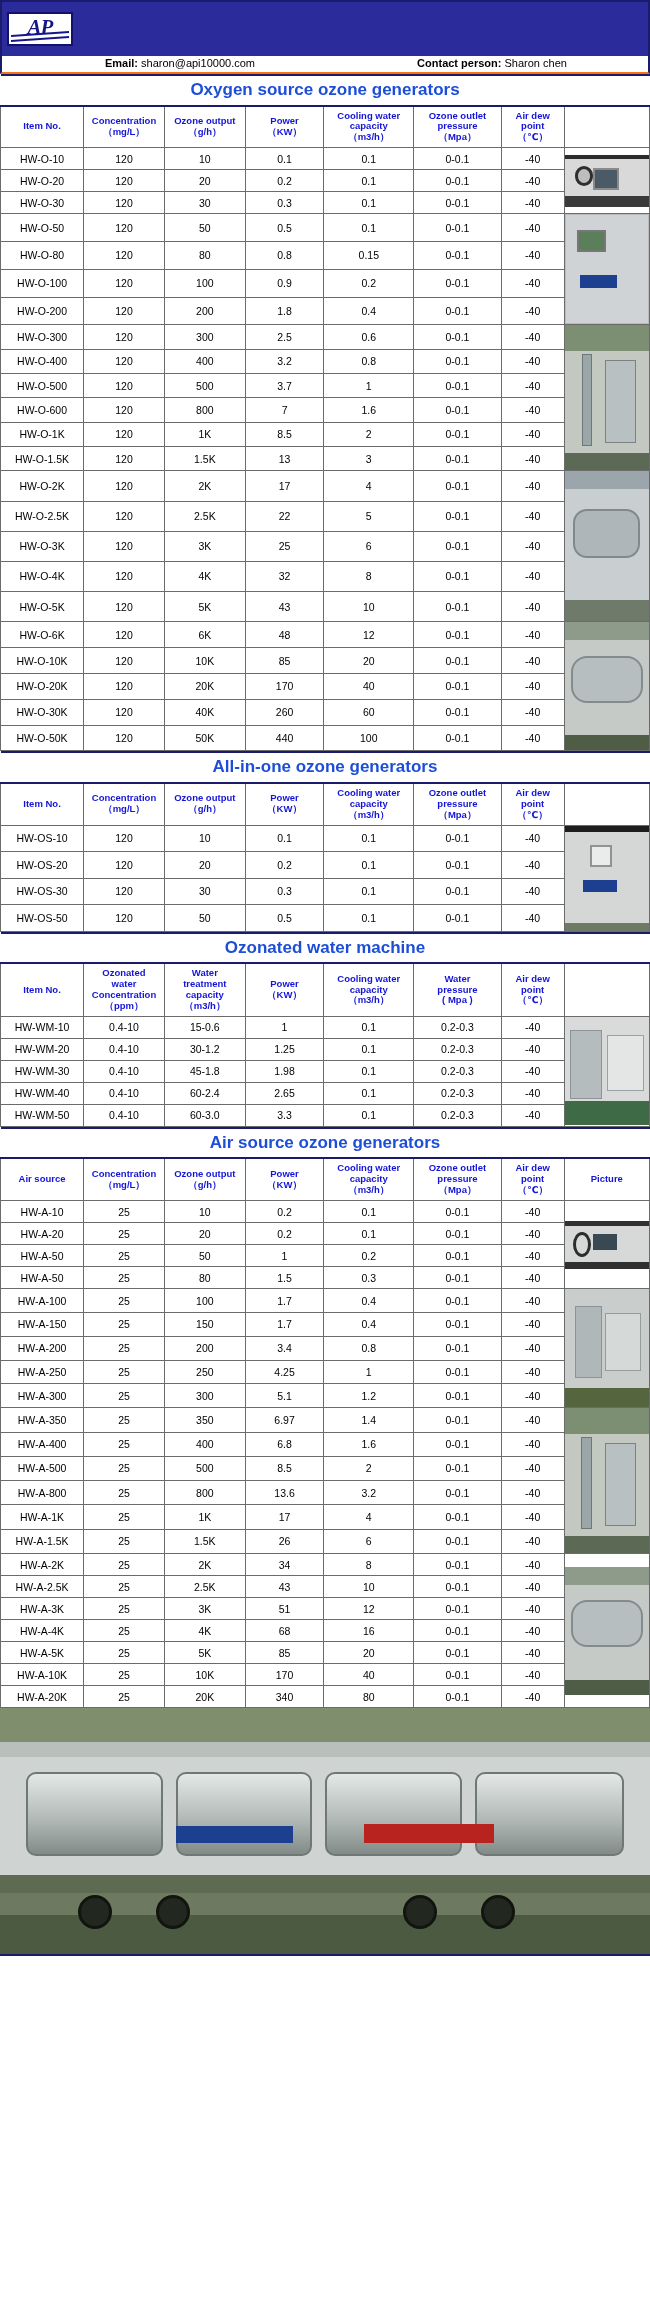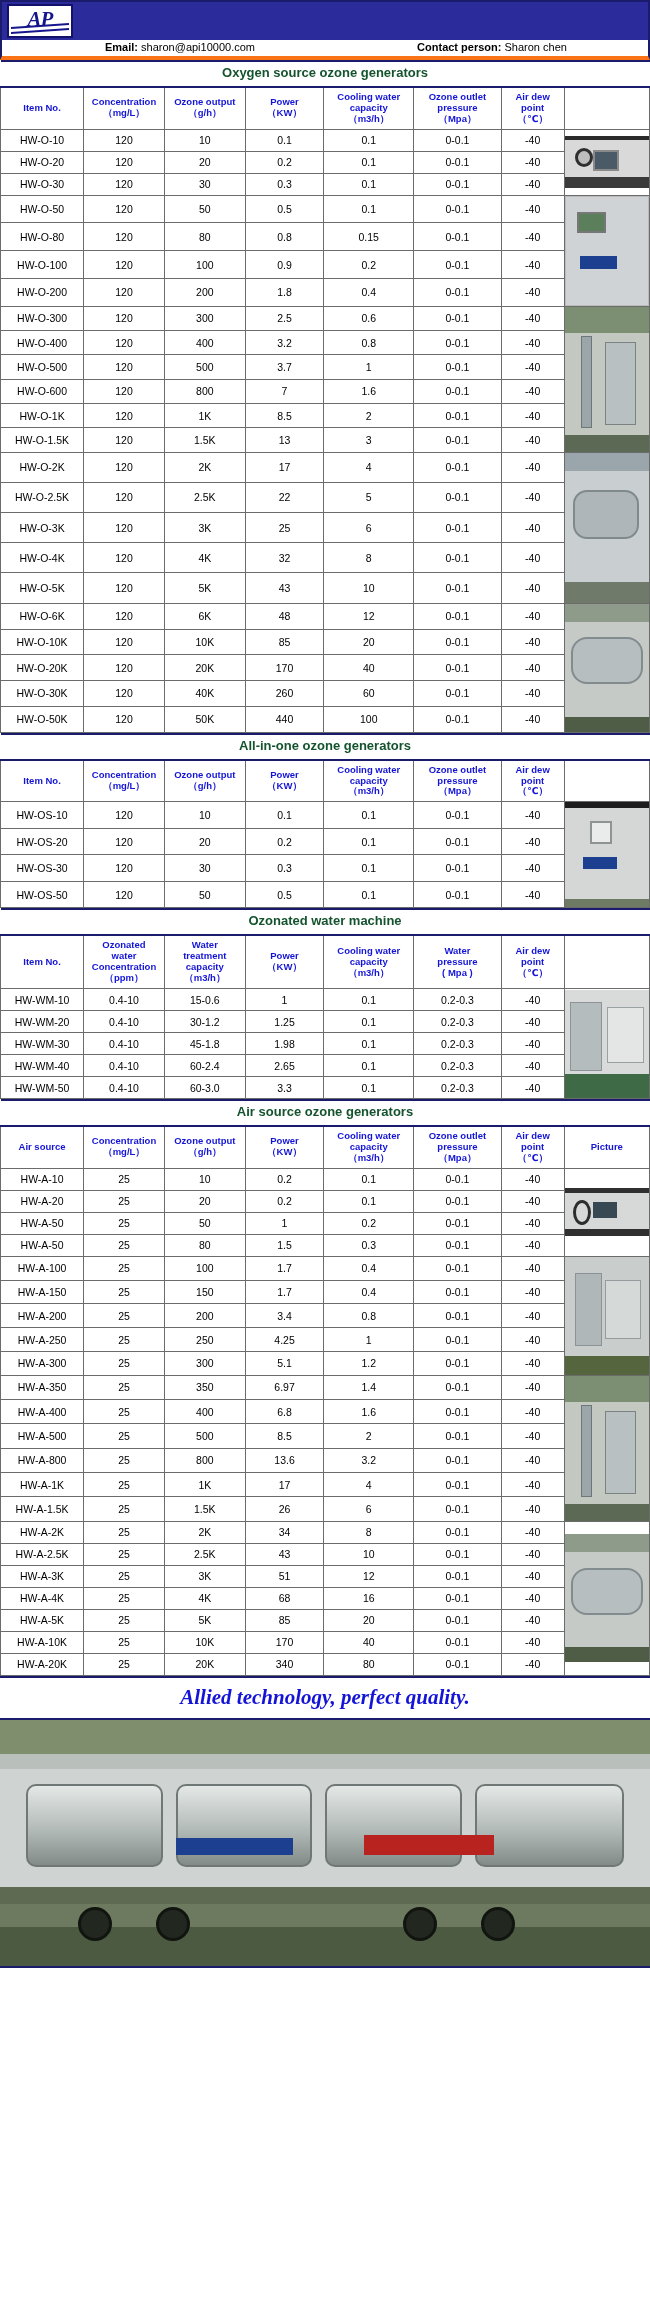--- a/index.html
+++ b/index.html
@@ -7,21 +7,21 @@
   body {
     width: 650px;
     font-family: "Liberation Sans", "DejaVu Sans", sans-serif;
     color: #000;
     -webkit-font-smoothing: none;
   }
 
   
   .masthead {
     background:#2b2b9c;
-    height:40px;
+    height:56px;
     display:flex;
     align-items:center;
     position:relative;
     border:2px solid #1b1b6b;
     border-bottom:none;
   }
   .logo {
     width:66px; height:34px; margin-left:5px;
     background:#ffffff;
     border:2px solid #12126d;
@@ -62,32 +62,32 @@
     padding:3px 2px 2px;
     letter-spacing:-0.2px;
     white-space:nowrap;
   }
   .ctc-row {
     border-left:2px solid #1b1b6b; border-right:2px solid #1b1b6b;
     display:flex;
     font-size:11px;
     padding:1px 0;
   }
-  .ctc-row.last { border-bottom:4px solid #f97316; padding-bottom:3px;padding-left:22px; }
+  .ctc-row.last { border-bottom:2px solid #f97316; padding-bottom:3px;padding-left:22px; }
   .ctc-cell { width:50%; text-align:center; }
   .ctc-cell b { font-weight:bold; }
 
   
   table { border-collapse:collapse; width:100%; table-layout:fixed; }
   td, th { border:1px solid #6b6b6b; padding:0; }
 
   .sect-title {
     text-align:center;
-    color:#14532d;
-    font-size:13px;
+    color:#1d4ed8;
+    font-size:17px;
     font-weight:bold;
     padding:4px 0 5px;
     border-left:none; border-right:none;
     border-top:2px solid #1b1b6b;
     border-bottom:2px solid #1b1b6b;
     background:#fff;
   }
   thead td {
     color:#1414d8;
     font-weight:bold;
@@ -957,21 +957,20 @@
             <td>20K</td>
             <td>340</td>
             <td>80</td>
             <td>0-0.1</td>
             <td>-40</td>
           </tr>
         </tbody>
       </table>
     </div>
 
-  <div class="tagline">Allied technology, perfect quality.</div>
   <div class="hero">
     <div class="tank t1"></div>
     <div class="tank t2"></div>
     <div class="tank t3"></div>
     <div class="tank t4"></div>
     <div class="banner"></div>
     <div class="banner2"></div>
     <div class="truckbed"></div>
     <div class="wheel w1"></div>
     <div class="wheel w2"></div>

